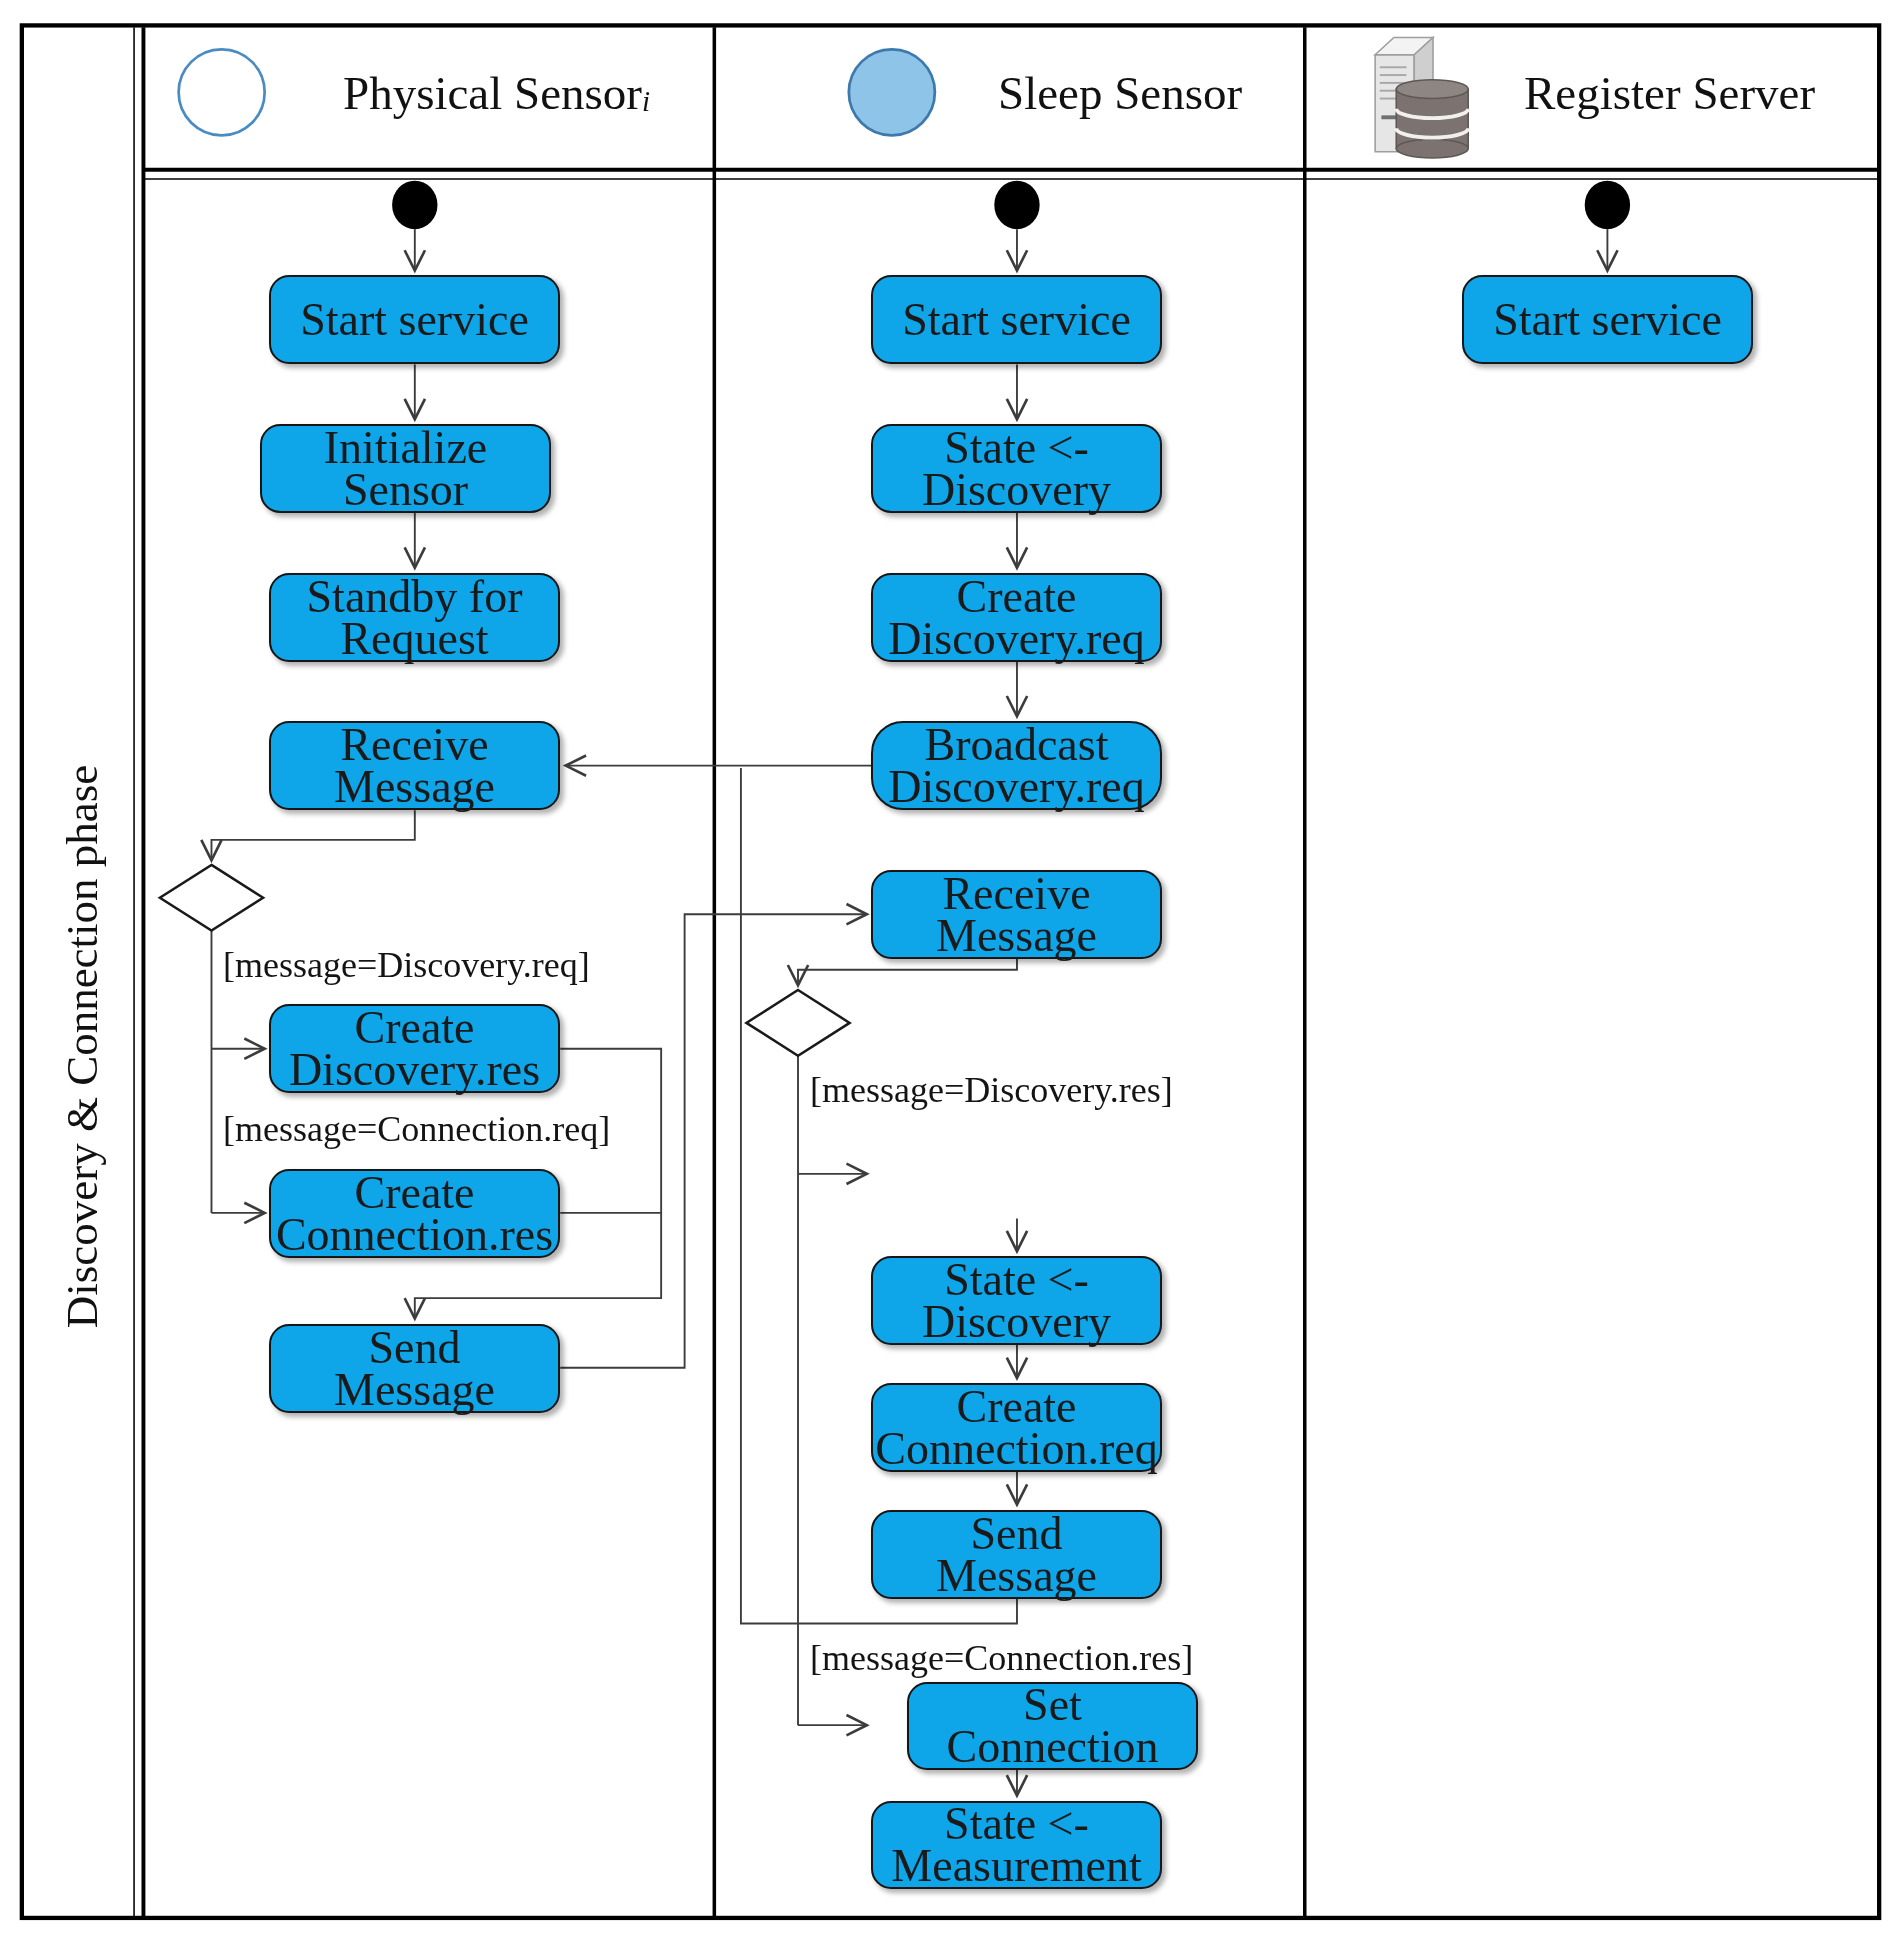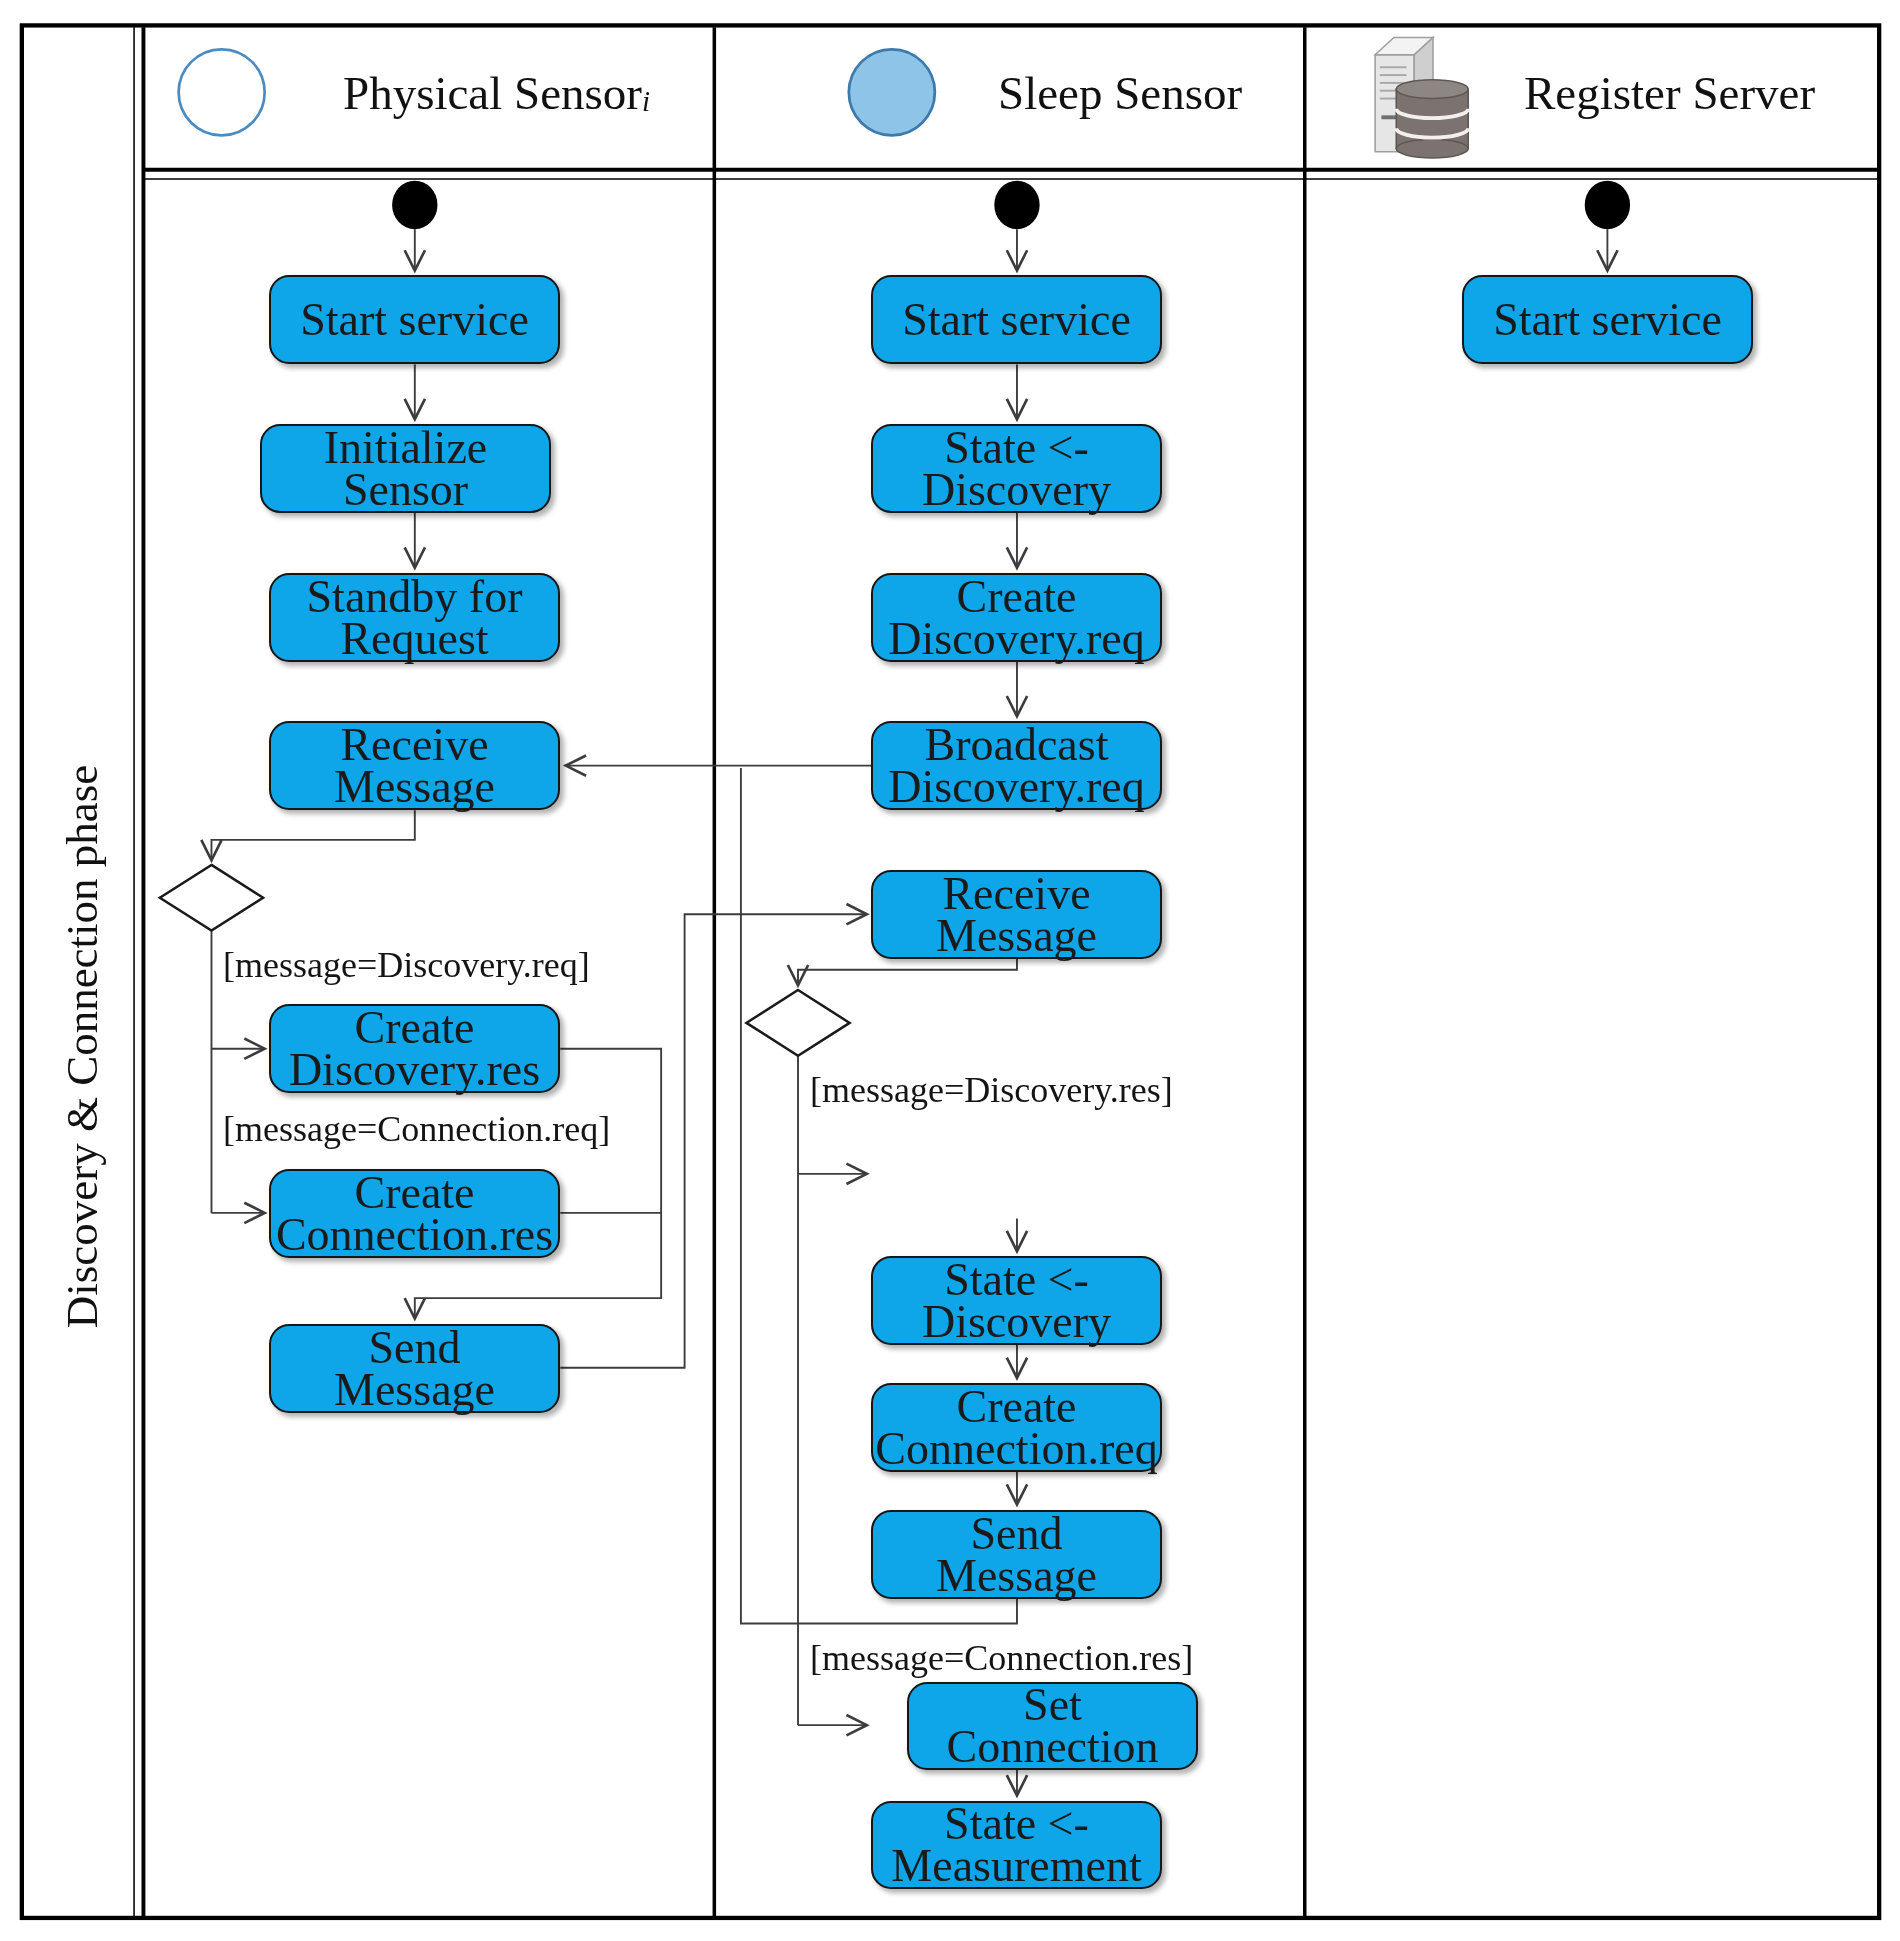--- a/index.html
+++ b/index.html
@@ -160,21 +160,21 @@
       <span>Start service</span>
     </div>
   <div class="node" style="left:871px;top:424px;width:291px;height:89px;">
       <span>State &lt;-
 Discovery</span>
     </div>
   <div class="node" style="left:871px;top:573px;width:291px;height:89px;">
       <span>Create
 Discovery.req</span>
     </div>
-  <div class="node" style="left:871px;top:721px;width:291px;height:89px;">
+  <div class="node" style="left:871px;top:721px;width:291px;height:89px;border-radius:32px;">
       <span>Broadcast
 Discovery.req</span>
     </div>
   <div class="node" style="left:871px;top:870px;width:291px;height:89px;">
       <span>Receive
 Message</span>
     </div>
   <div class="node" style="left:871px;top:1256px;width:291px;height:89px;">
       <span>State &lt;-
 Discovery</span>

